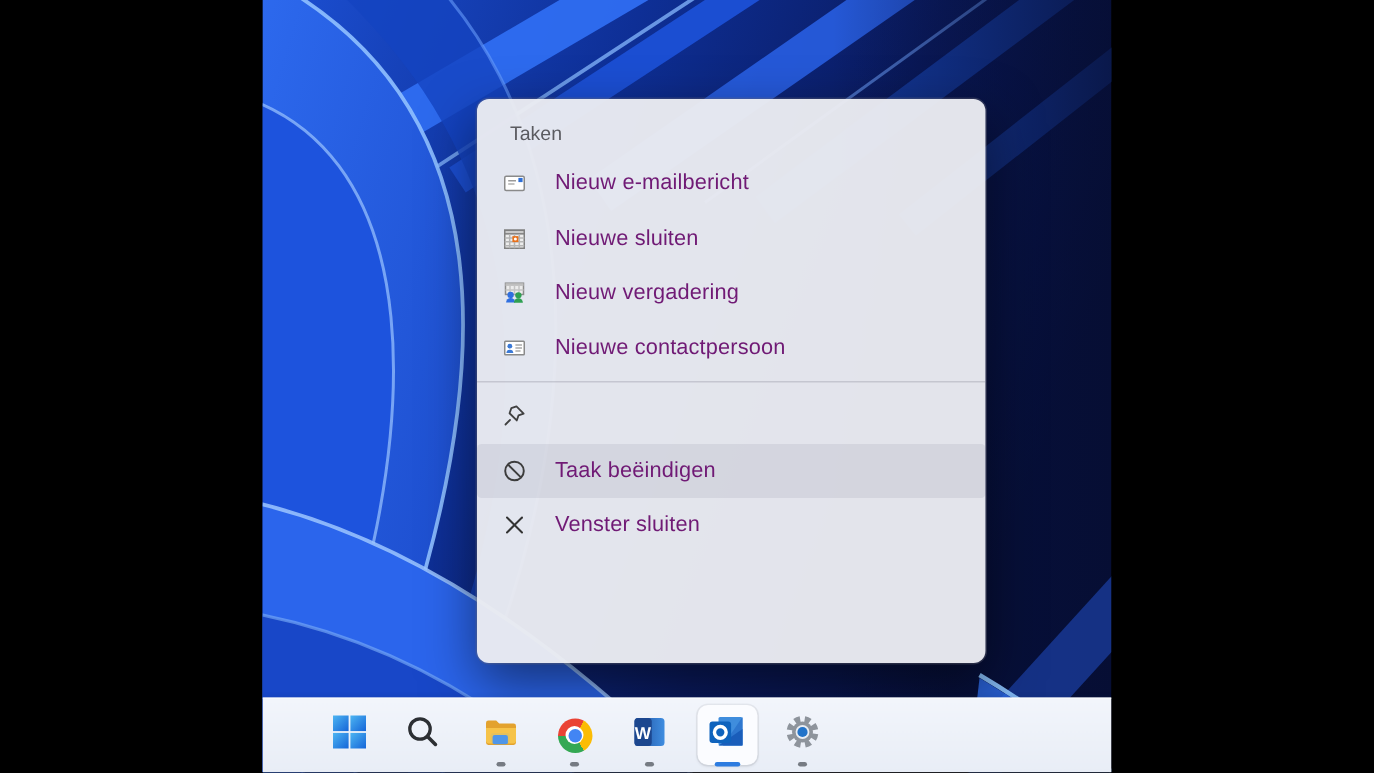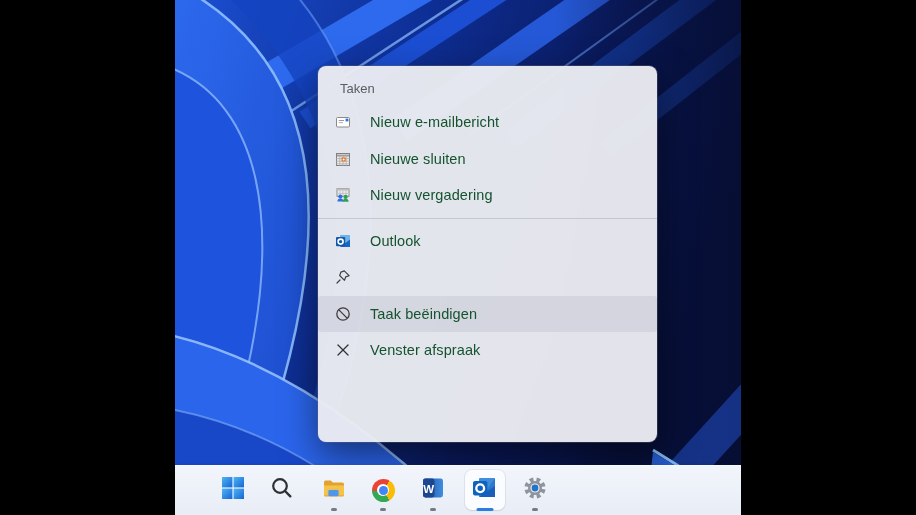--- a/index.html
+++ b/index.html
@@ -13,21 +13,21 @@
             background:rgba(234,235,241,.97);border-radius:8px;
             box-shadow:0 0 0 1px rgba(105,105,120,.35),0 14px 36px rgba(0,0,0,.5);
             padding-top:6px;display:flex;flex-direction:column;overflow:hidden;}
   .jl-header{height:32px;display:flex;align-items:center;padding:0 22px;
              font-size:13px;color:#5b5b60;}
   .jl-item{height:36.5px;display:flex;align-items:center;padding-left:17px;cursor:default;}
   .jl-item.highlighted{background:rgba(70,70,95,.09);border-radius:3px;align-items:center;}
   .jl-icon{width:16px;height:16px;margin-right:19px;flex:0 0 16px;display:flex;
            align-items:center;justify-content:center;}
   .jl-icon svg{display:block;}
-  .jl-label{font-size:14.5px;color:#14532d;letter-spacing:.1px;white-space:nowrap;}
+  .jl-label{font-size:14.5px;color:#701a75;letter-spacing:.1px;white-space:nowrap;}
   .jl-sep{height:1px;background:rgba(90,90,110,.22);margin:4px 0;}
 
   
   .taskbar{position:absolute;left:0;bottom:0;width:566px;height:49px;
            background:linear-gradient(#f2f5fb,#e8edf6);
            border-top:1px solid rgba(255,255,255,.7);
            box-shadow:0 -1px 3px rgba(20,40,90,.12);}
   .tb-btn{position:absolute;top:4px;width:40px;height:40px;border-radius:7px;
           display:flex;align-items:center;justify-content:center;cursor:default;}
   .tb-btn.active{background:#fbfcff;
@@ -141,35 +141,39 @@
               </g>
             <circle cx="5.4" cy="9.6" r="2.1" fill="#2f6fe0"></circle>
             <path d="M2.4 14.6 a3 3 0 0 1 6 0 z" fill="#2f6fe0"></path>
             <circle cx="10.6" cy="9.9" r="2.1" fill="#2fa052"></circle>
             <path d="M7.6 14.8 a3 3 0 0 1 6 0 z" fill="#2fa052"></path>
           </svg>
           </span>
         <span class="jl-label">Nieuw vergadering</span>
       </div>
 
+      <div class="jl-item">
+        <span class="jl-icon">
+          <svg width="16" height="16" viewBox="0 0 16 16">
+            <rect x="1.5" y="3.5" width="13" height="9" rx="0.5" fill="#fff" stroke="#8a8a8a"></rect>
+            <circle cx="4.9" cy="6.8" r="1.6" fill="#3b79d6"></circle>
+            <path d="M2.6 11.4 a2.3 2.3 0 0 1 4.6 0 z" fill="#3b79d6"></path>
+            <g stroke="#a8a8a8">
+                <line x1="8.6" y1="6" x2="13" y2="6"></line>
+              <line x1="8.6" y1="8" x2="13" y2="8"></line>
+                <line x1="8.6" y1="10" x2="12" y2="10"></line>
+              </g>
+          </svg>
+          </span>
+        <span class="jl-label">Nieuwe contactpersoon</span>
+      </div>
 
 
       <div class="jl-sep"></div>
 
-      <div class="jl-item">
-        <span class="jl-icon">
-          <svg width="16" height="16" viewBox="0 0 16 16">
-            <rect x="5" y="2" width="10" height="12" rx="0.6" fill="#6db3ea"></rect>
-            <path d="M15 14 L5 14 L15 6.5 Z" fill="#1766c0"></path>
-            <rect x="1" y="4" width="9.2" height="9.2" rx="1" fill="#1259ad"></rect>
-            <circle cx="5.6" cy="8.6" r="2.5" fill="none" stroke="#fff" stroke-width="1.6"></circle>
-          </svg>
-          </span>
-        <span class="jl-label">Outlook</span>
-      </div>
 
       <div class="jl-item">
         <span class="jl-icon">
           <svg width="16" height="16" viewBox="0 0 16 16">
             <path d="M9.3 1.9 l4.8 4.8 -3.4 1.2 -1.2 3.4 -4.8 -4.8 1.2 -3.4 z" fill="none" stroke="#404040" stroke-width="1.2" stroke-linejoin="round"></path>
             <line x1="5" y1="11" x2="2" y2="14" stroke="#404040" stroke-width="1.2" stroke-linecap="round"></line>
           </svg>
           </span>
       </div>
 
@@ -183,21 +187,21 @@
         <span class="jl-label">Taak beëindigen</span>
       </div>
 
       <div class="jl-item">
         <span class="jl-icon">
           <svg width="16" height="16" viewBox="0 0 16 16">
             <line x1="3" y1="3" x2="13" y2="13" stroke="#333" stroke-width="1.3" stroke-linecap="round"></line>
             <line x1="13" y1="3" x2="3" y2="13" stroke="#333" stroke-width="1.3" stroke-linecap="round"></line>
           </svg>
           </span>
-        <span class="jl-label">Venster afspraak</span>
+        <span class="jl-label">Venster sluiten</span>
       </div>
     </div>
 
     <div class="taskbar">
 
       <div class="tb-btn" style="left:38px">
         <span>
           <svg width="24" height="24" viewBox="0 0 24 24">
             <defs>
                 <linearGradient id="winG" x1="0" y1="0" x2="1" y2="1">

